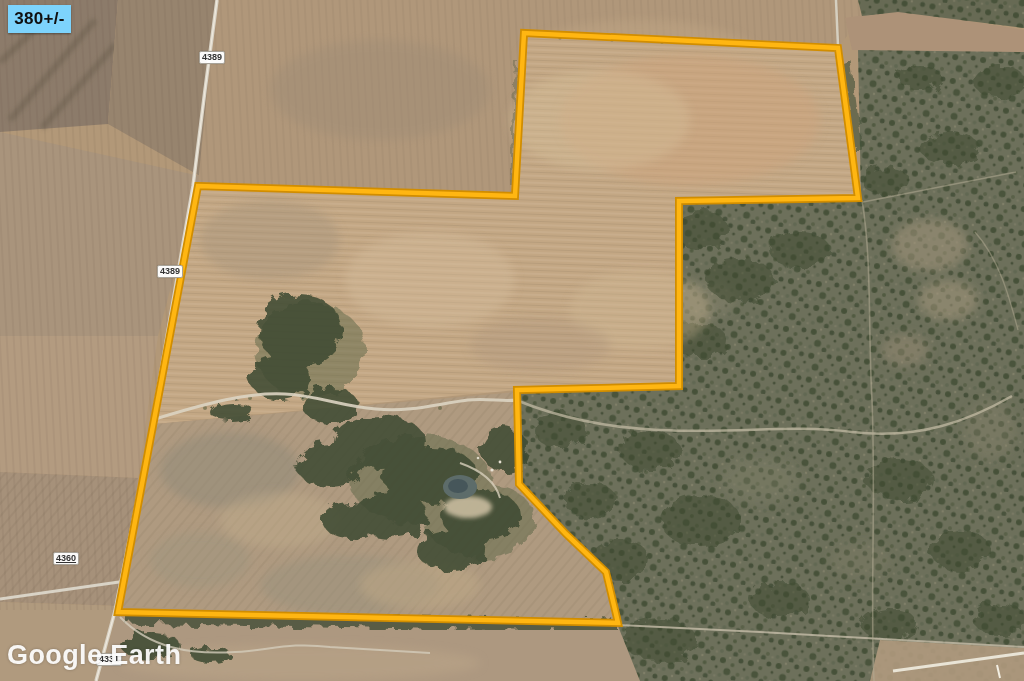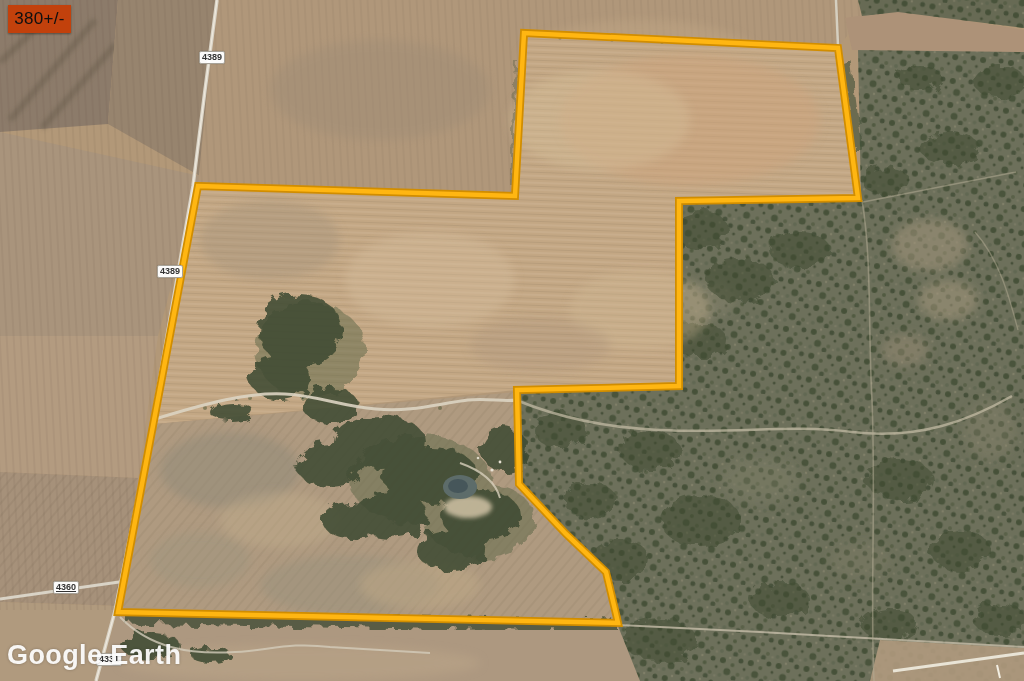--- a/index.html
+++ b/index.html
@@ -1,29 +1,29 @@
 <!DOCTYPE html>
 <html><head>
 <meta charset="utf-8">
 <style>
   html,body{margin:0;padding:0;background:#1a1a1a;}
   .stage{position:relative;width:1024px;height:681px;overflow:hidden;
          font-family:"Liberation Sans",sans-serif;background:#b29878;}
   .stage svg{position:absolute;left:0;top:0;display:block;}
   .acreage{position:absolute;left:8px;top:5px;width:63px;height:28px;z-index:7;
-           background:#c2410c;color:#101010;font-weight:normal;font-size:17px;
+           background:#7dd3fc;color:#101010;font-weight:bold;font-size:17px;
            display:flex;align-items:center;justify-content:center;
            letter-spacing:.3px;box-shadow:0 1px 2px rgba(0,0,0,.4);}
   .roadlbl{position:absolute;z-index:5;background:rgba(255,255,255,.96);
            border:1px solid #a7a298;border-radius:2px;color:#333;
            font-size:9px;font-weight:bold;line-height:11px;padding:0 2px;
            box-shadow:0 0 1px rgba(0,0,0,.35);}
   #lbl-4389-a{left:199px;top:51px;}
   #lbl-4389-b{left:157px;top:265px;}
-  #lbl-4360{left:53px;top:581px;text-decoration:underline;}
+  #lbl-4360{left:53px;top:552px;text-decoration:underline;}
   #lbl-4331{left:96px;top:653px;text-align:center;}
   .watermark{position:absolute;left:7px;top:640px;z-index:6;
              color:rgba(255,255,255,.93);font-size:27px;font-weight:700;
              letter-spacing:.4px;text-shadow:0 0 3px rgba(0,0,0,.25);}
 </style>
 </head>
 <body>
 
 <div class="stage">
 

